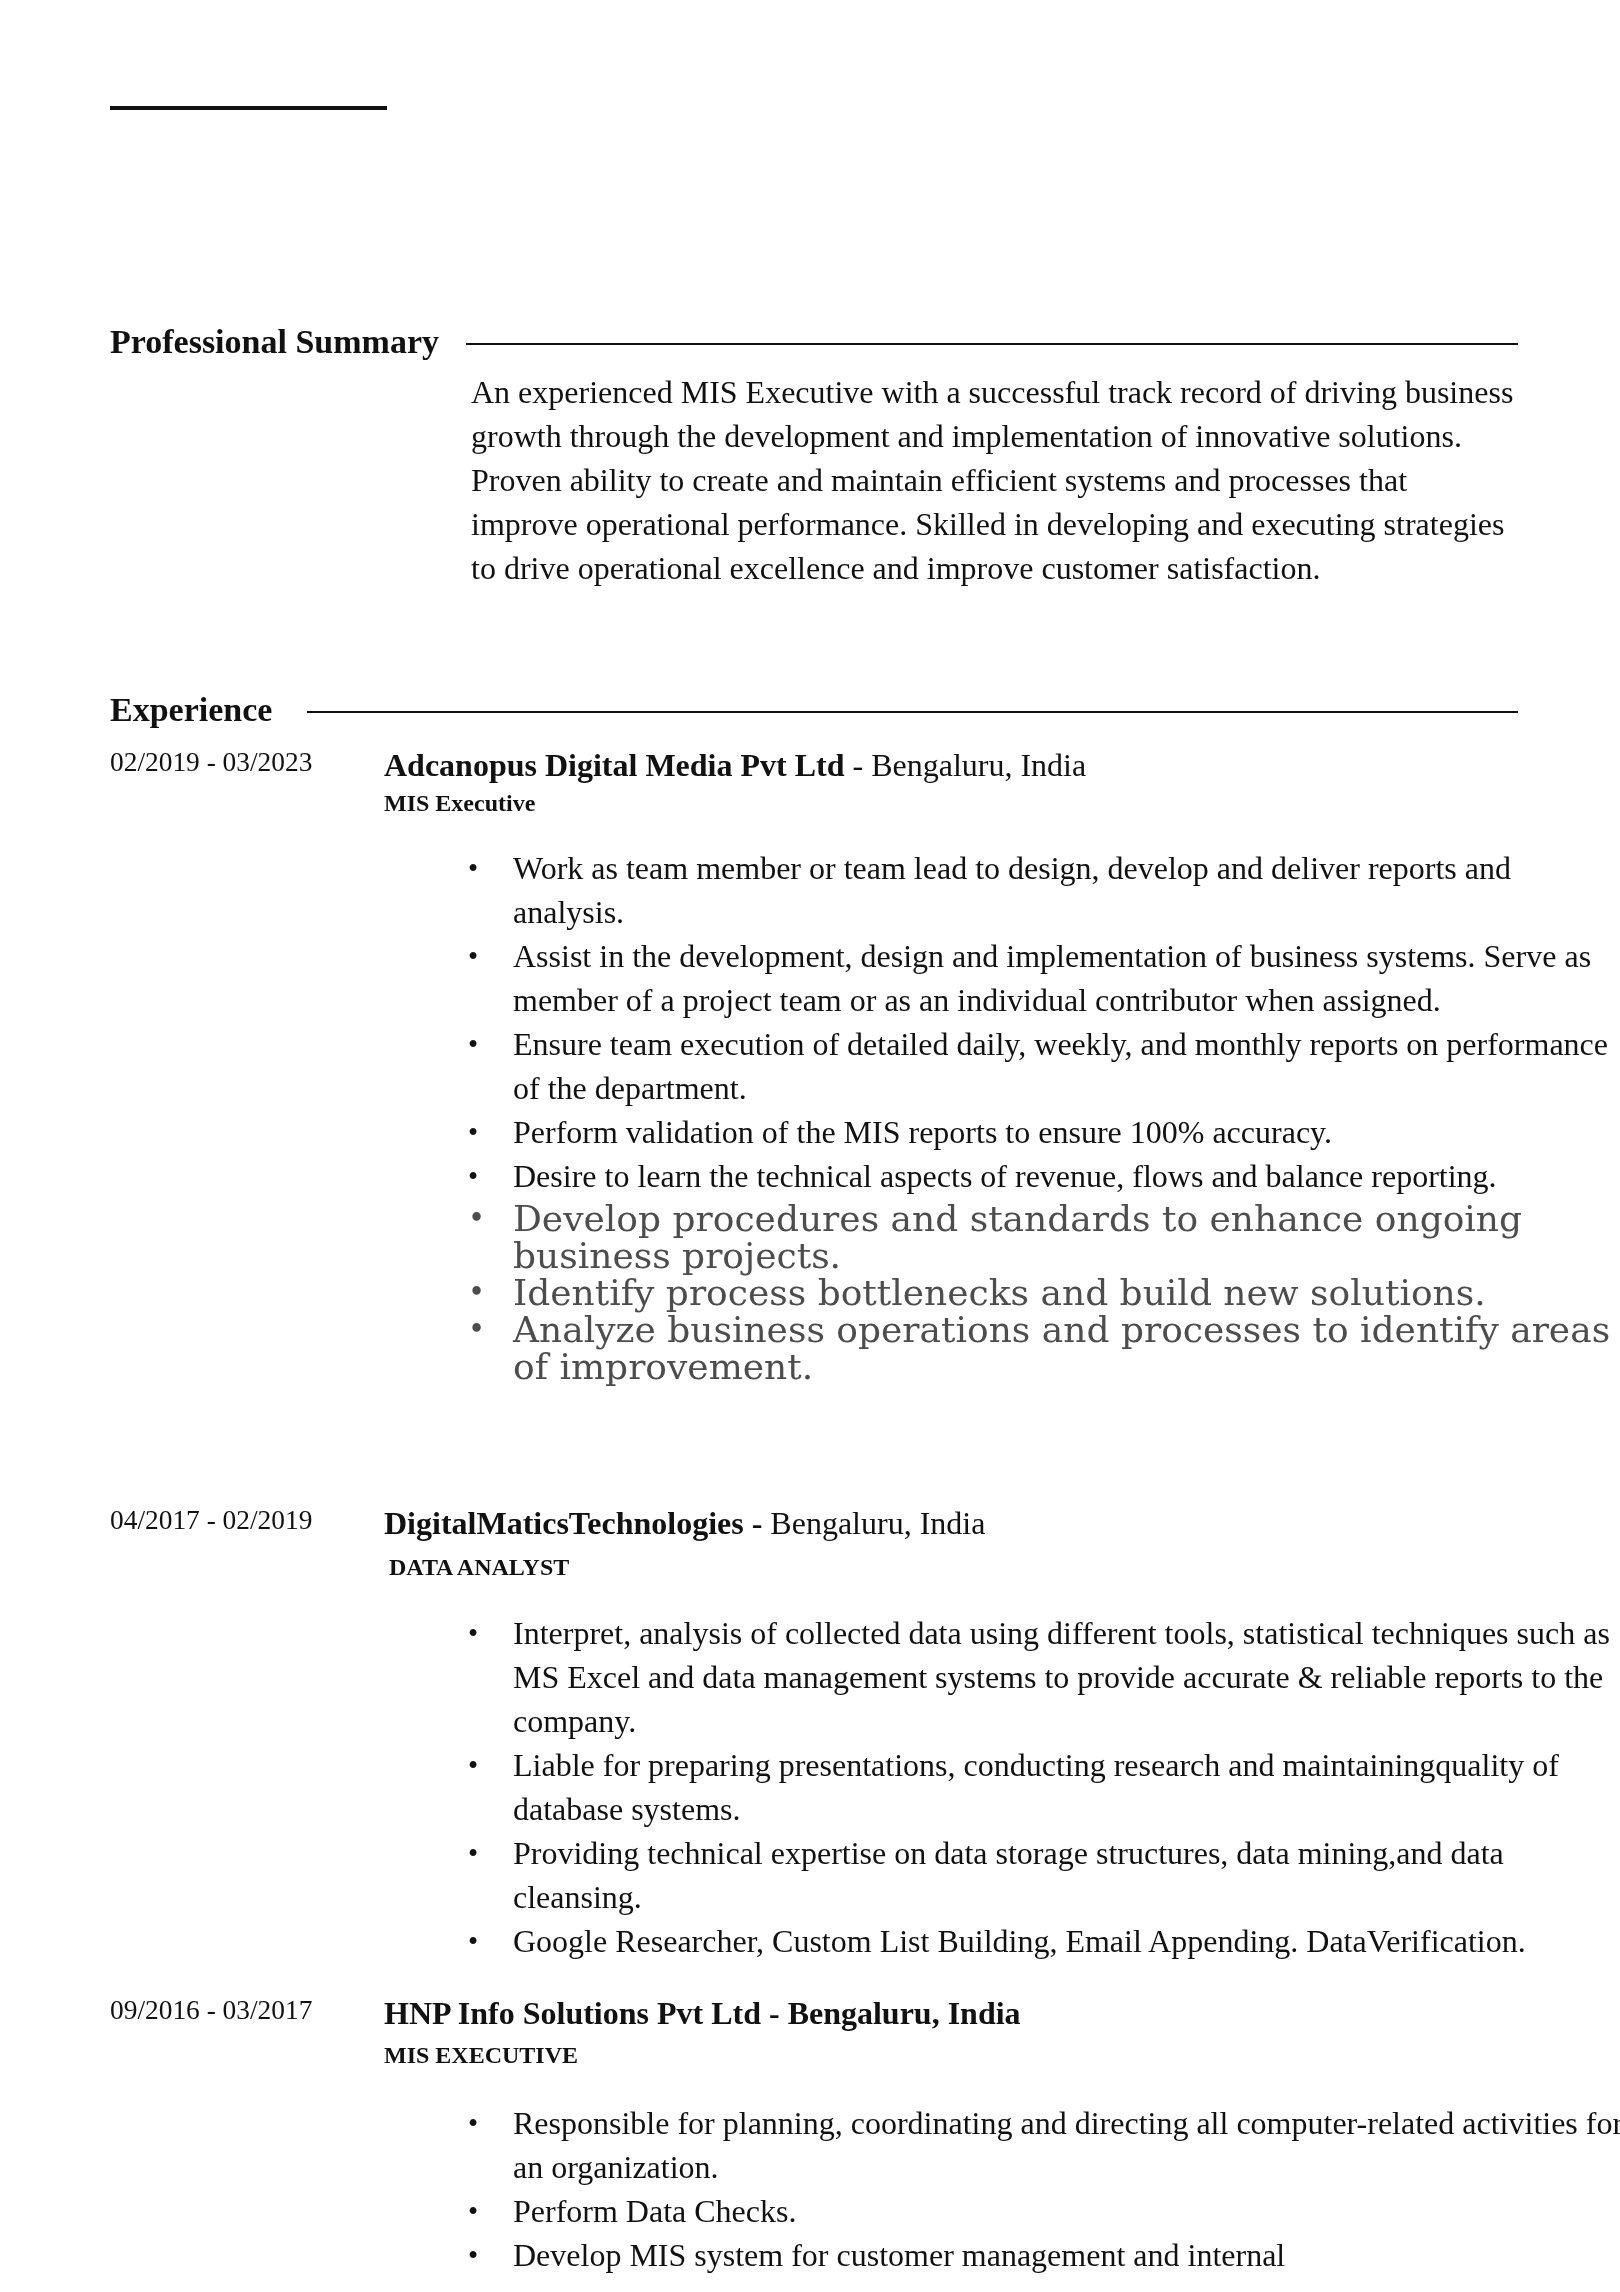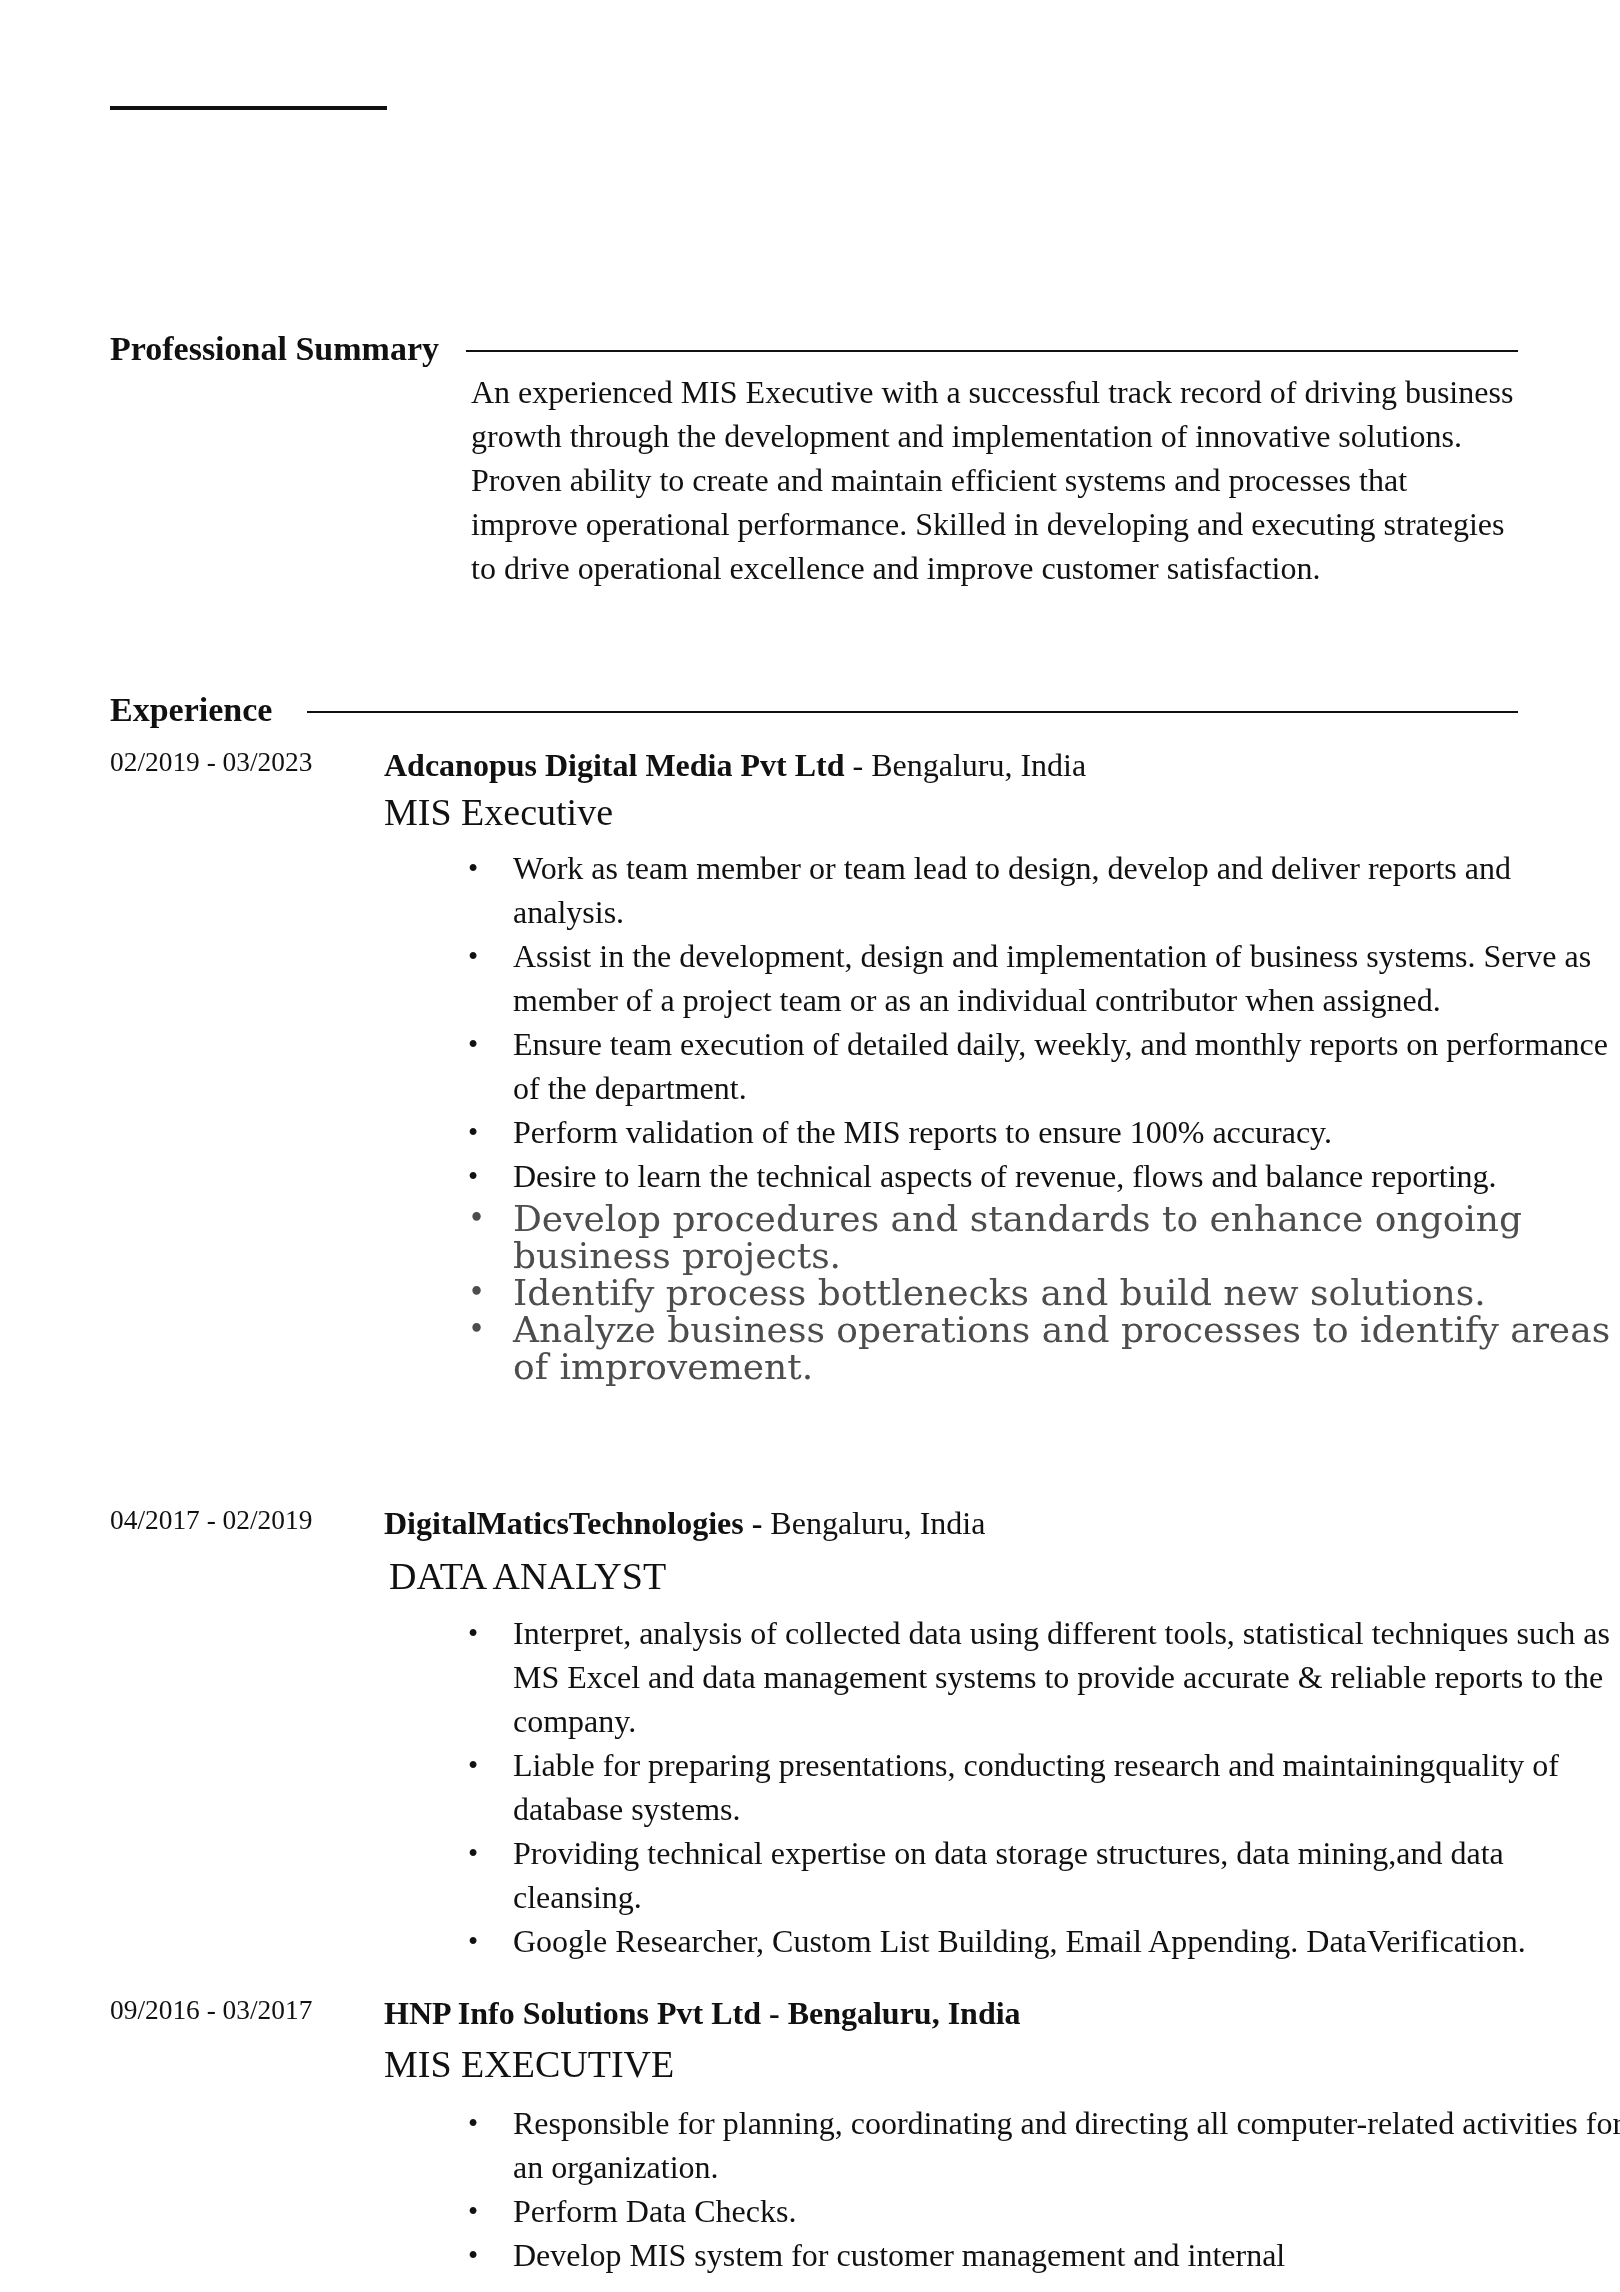--- a/index.html
+++ b/index.html
@@ -8,33 +8,33 @@
   .top-rule { position: absolute; left: 110px; top: 106px; width: 277px; height: 3.9px; background: #111; }
   .section-head { position: absolute; left: 110px; right: 102px; display: flex; align-items: center; }
   .section-title { font-size: 34px; font-weight: bold; white-space: nowrap; }
   .section-rule { flex: 1; height: 2.9px; background: #111; margin-left: 27.4px; margin-top: 3.9px; }
   .summary { position: absolute; left: 471px; width: 1049px; top: 370px;
              font-size: 32px; line-height: 44px; }
   .job { position: absolute; left: 110px; width: 1411px; }
   .job-date { position: absolute; left: 0; top: 0; font-size: 27.4px; }
   .job-company { position: absolute; left: 274px; top: 0; font-size: 32px; white-space: nowrap; }
   .job-company b { font-weight: bold; }
-  .job-role { position: absolute; left: 274px; font-size: 38px; font-weight: normal; white-space: nowrap; }
+  .job-role { position: absolute; left: 274px; font-size: 24px; font-weight: bold; white-space: nowrap; }
   .bullets { position: absolute; left: 387px; width: 1117px; margin: 16px; padding: 0; list-style: none; }
   .bullets li { position: relative; font-size: 32px; line-height: 44px; padding-left: 0; }
   .bullets li::before { content: "\2022"; position: absolute; left: -45px; top: 0; font-size: 29px; }
   .bullets li.gray { color: #4d4d4d; font-family: "DejaVu Serif", serif; font-size: 36px; line-height: 37px; }
   .bullets li.gray::before { color: #4d4d4d; }
 </style>
 </head>
 <body>
 
 <div class="top-rule"></div>
 
-<div class="section-head" style="top:330px;">
+<div class="section-head" style="top:323px;">
   <span class="section-title">Professional Summary</span>
   <span class="section-rule"></span>
 </div>
 <p class="summary" style="margin:0;">An experienced MIS Executive with a successful track record of driving business growth through the development and implementation of innovative solutions. Proven ability to create and maintain efficient systems and processes that improve operational performance. Skilled in developing and executing strategies to drive operational excellence and improve customer satisfaction.</p>
 
 <div class="section-head" style="top:691px;gap:7px;">
   <span class="section-title">Experience</span>
   <span class="section-rule"></span>
 </div>
 

